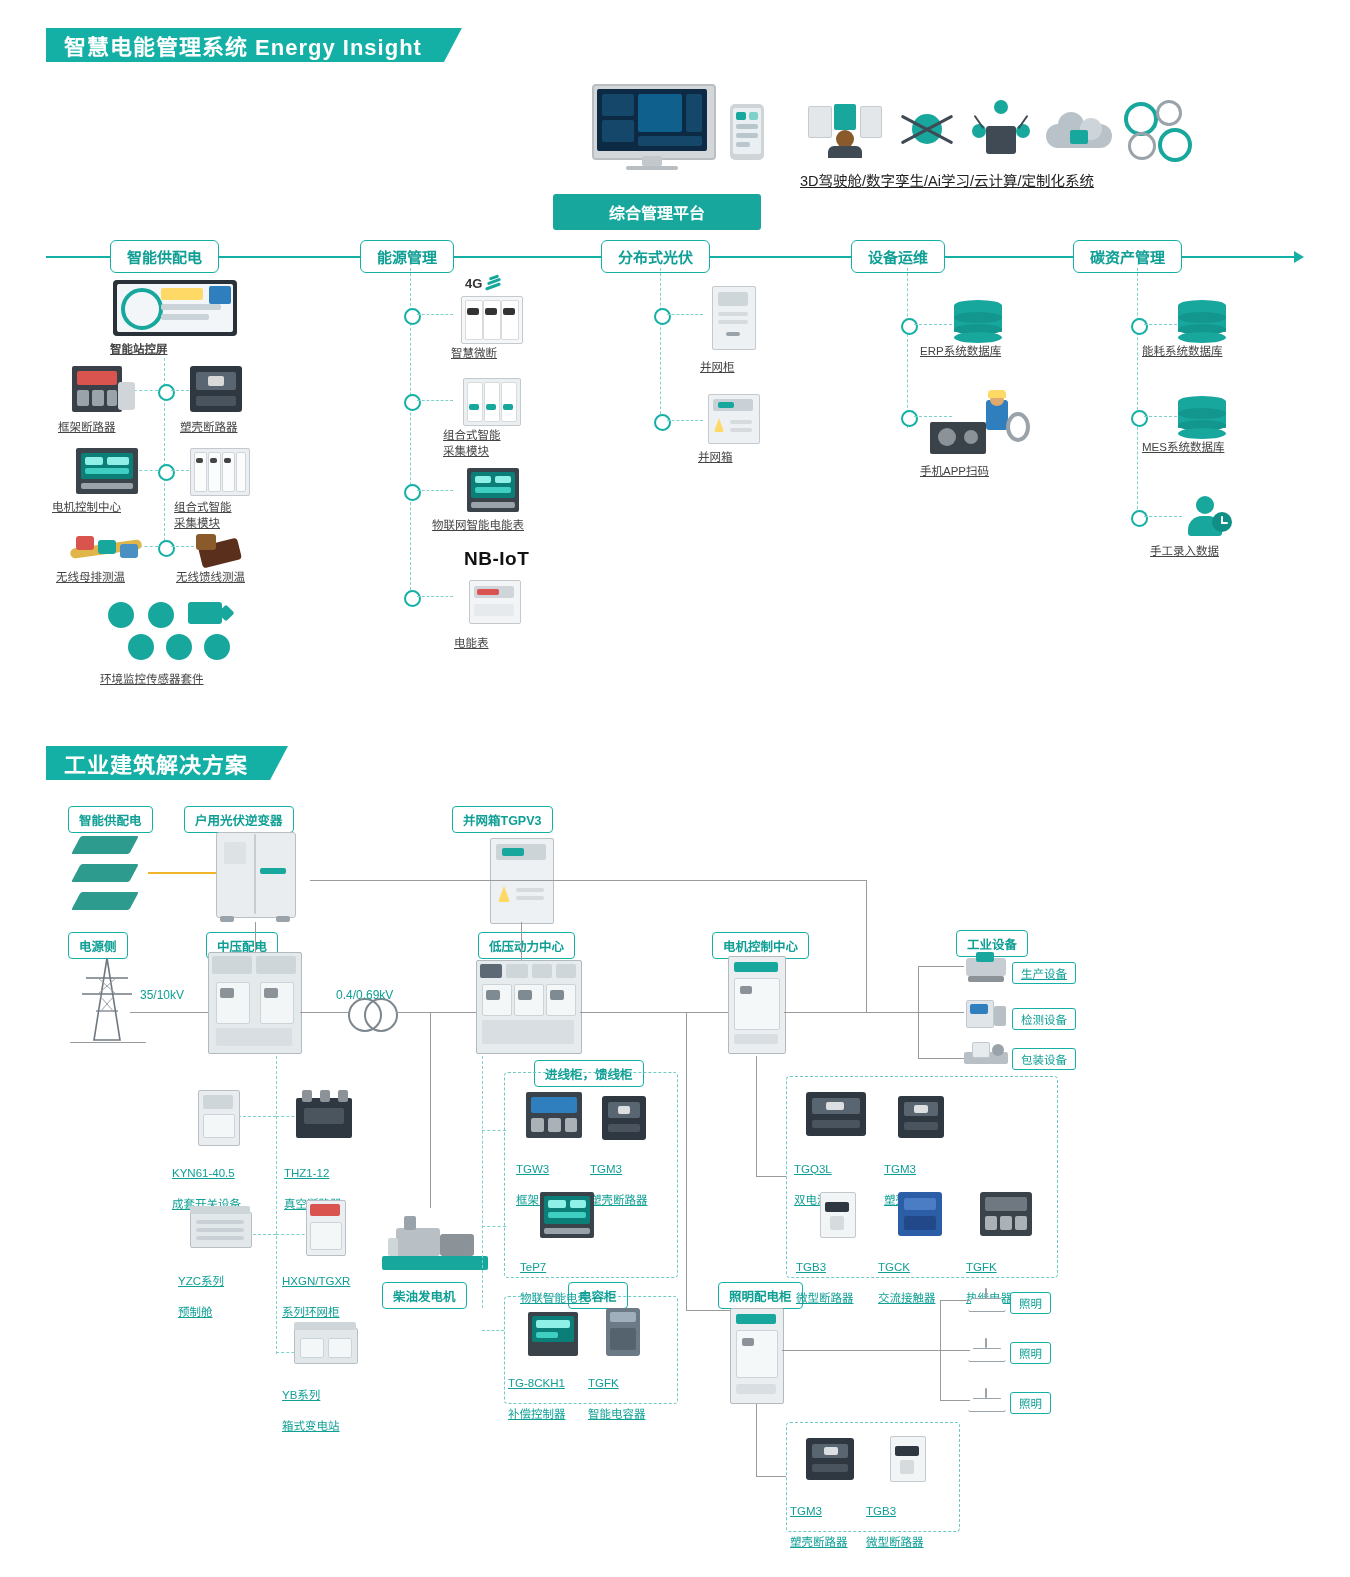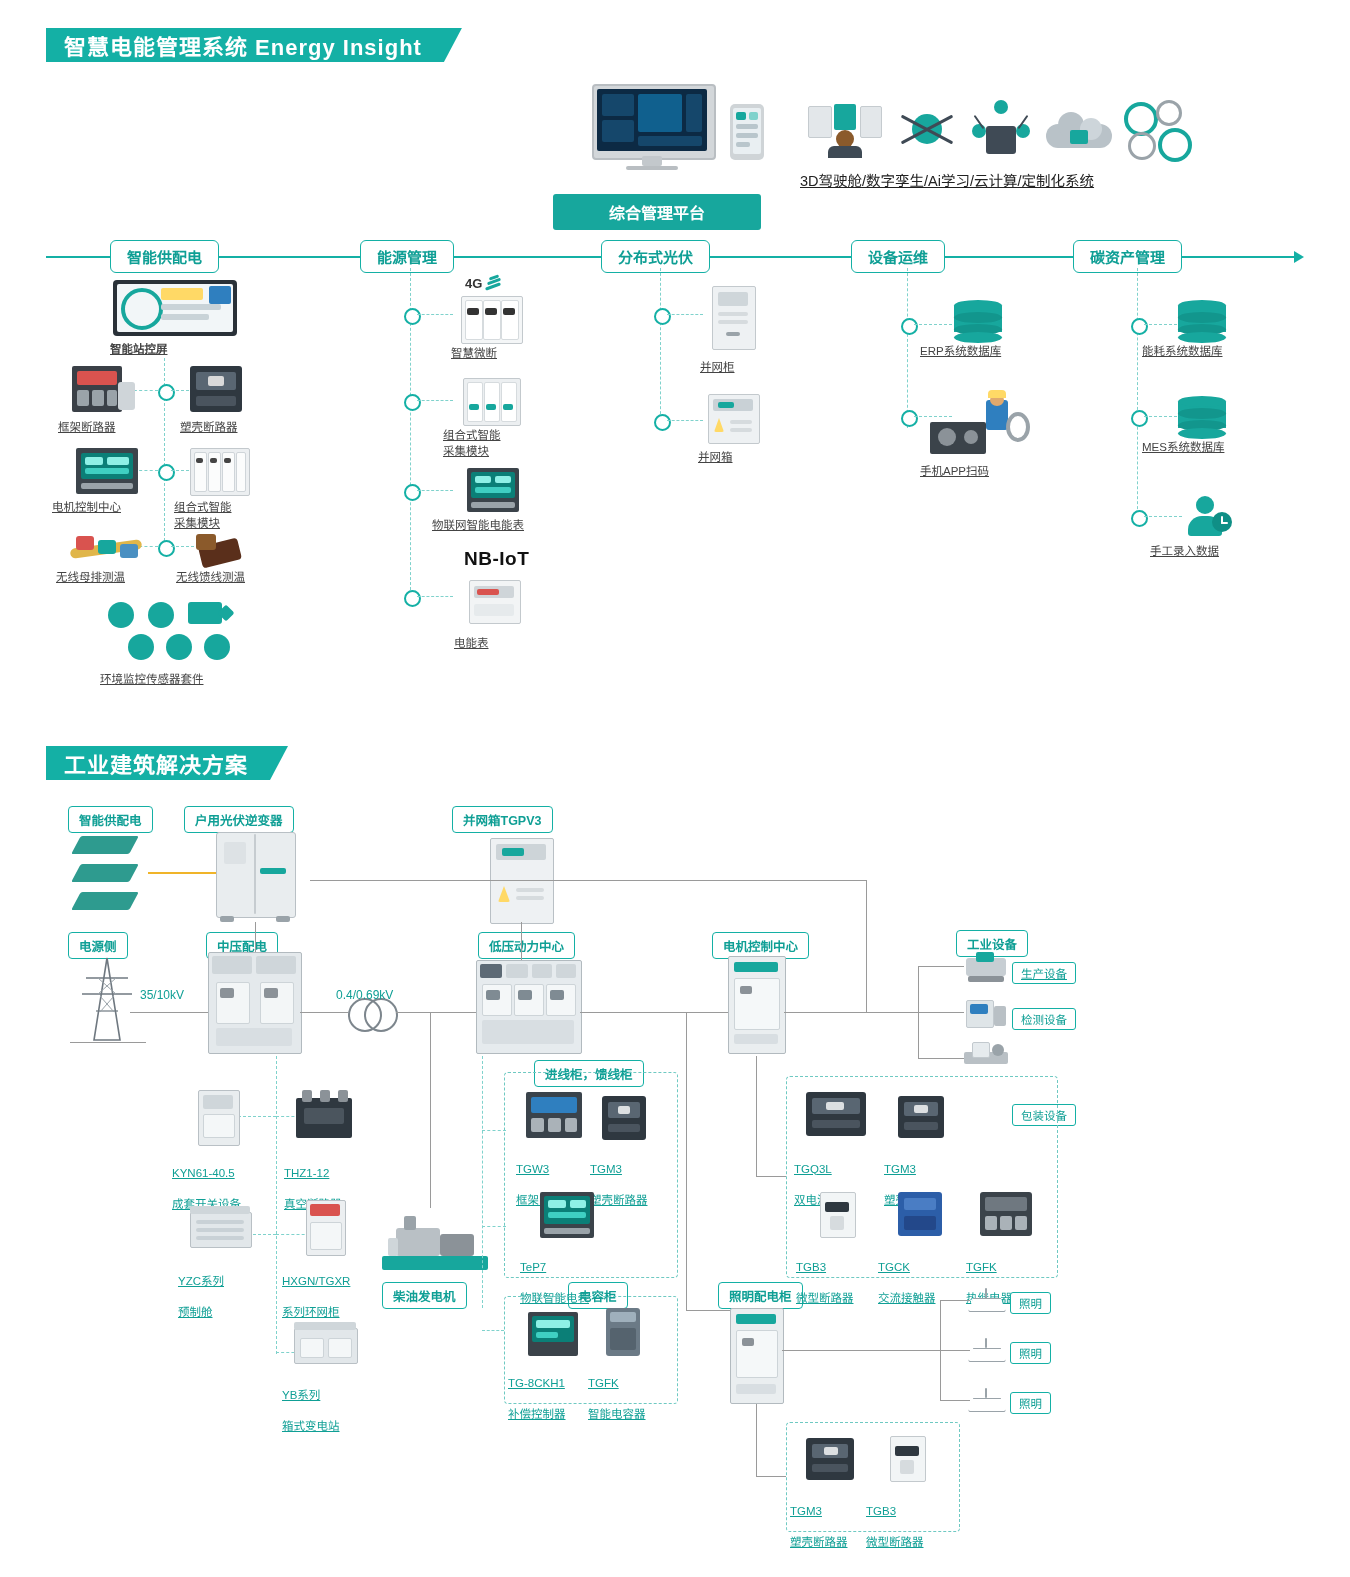--- a/index.html
+++ b/index.html
@@ -539,21 +539,21 @@
   <div class="gbox" style="left:30px;top:8px;width:12px;height:20px;background:#b9c0c5;"></div>
 </div>
 <div class="chipsm" style="left:1012px;top:1008px;">
   <span>检测设备</span>
 </div>
 <div class="glyph" style="left:964px;top:1042px;width:44px;height:32px;">
   <div class="gbox" style="left:0;top:10px;width:44px;height:12px;background:#b9c0c5;border-radius:2px;"></div>
   <div class="gbox" style="left:8px;top:0;width:16px;height:14px;background:#e6ebee;border:1px solid #c2c9ce;"></div>
   <div class="gbox" style="left:28px;top:2px;width:12px;height:12px;border-radius:50%;background:#9aa3a9;"></div>
 </div>
-<div class="chipsm" style="left:1012px;top:1104px;">
+<div class="chipsm" style="left:1012px;top:1048px;">
   <span>包装设备</span>
 </div>
 
 <div class="vline" style="left:276px;top:1056px;height:298px;"></div>
 <div class="hline" style="left:218px;top:1116px;width:58px;"></div>
 <div class="hline" style="left:276px;top:1116px;width:44px;"></div>
 <div class="hline" style="left:218px;top:1234px;width:58px;"></div>
 <div class="hline" style="left:276px;top:1234px;width:44px;"></div>
 <div class="hline" style="left:276px;top:1352px;width:44px;"></div>
 

